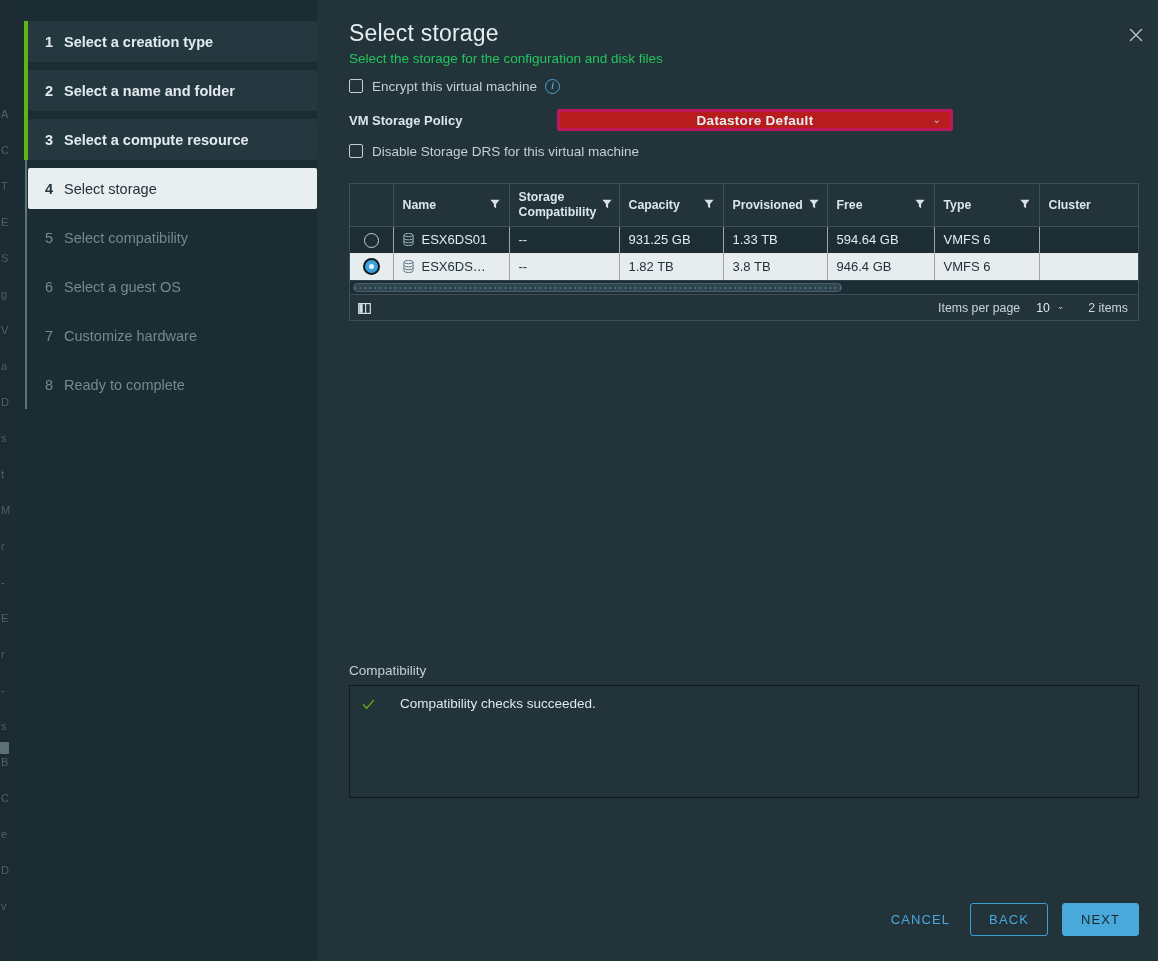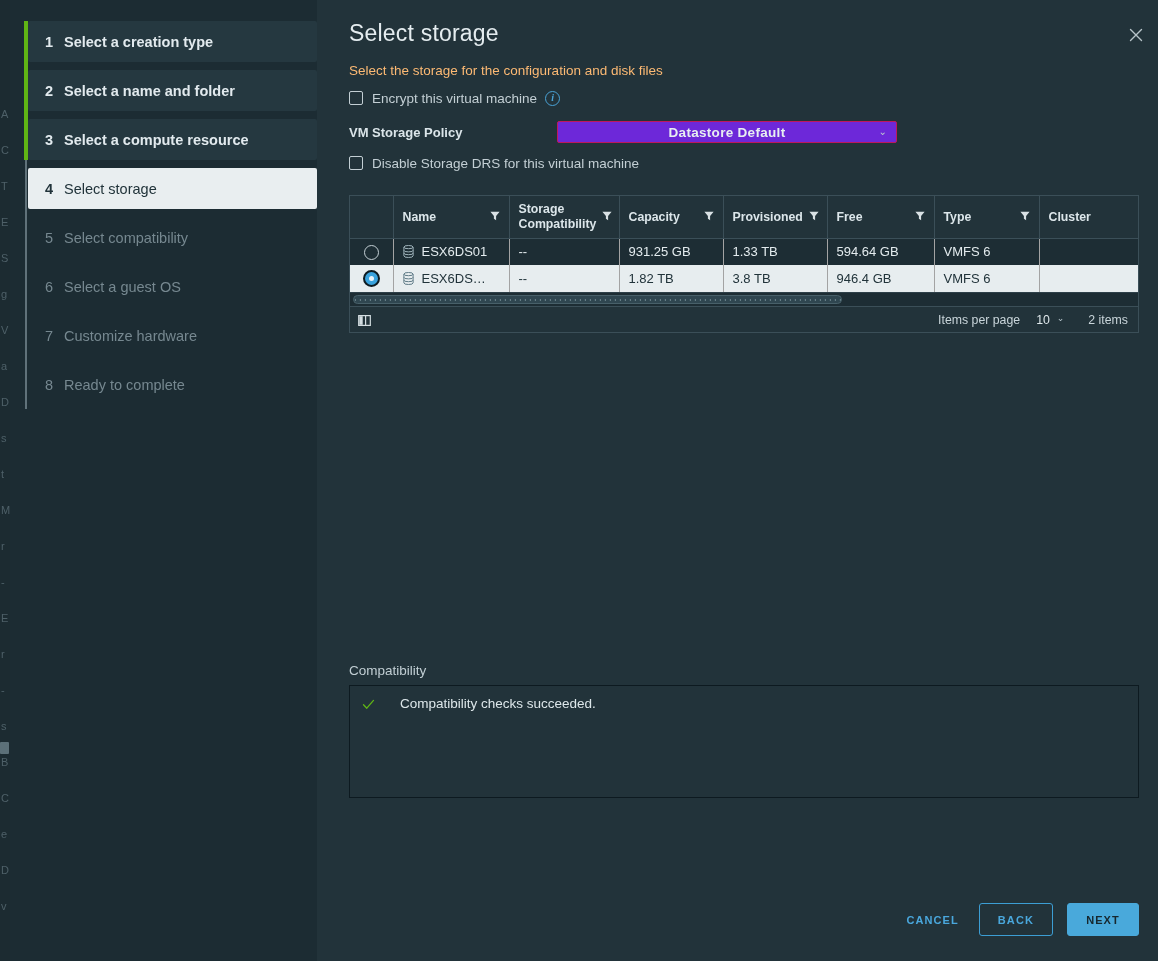--- a/index.html
+++ b/index.html
@@ -128,23 +128,23 @@
   }
 
   #page-title {
     color: #e4ecef;
     font-size: 23px;
     font-weight: 400;
     padding-top: 20px;
     letter-spacing: .2px;
   }
   #page-subtitle {
-    color: #fdba74;
+    color: #22c55e;
     font-size: 13.5px;
-    margin-top: 16px;
+    margin-top: 4px;
   }
 
   
   .cb-row {
     display: flex;
     align-items: center;
     margin-top: 11px;
     height: 18px;
   }
   .cb {
@@ -185,25 +185,25 @@
     height: 22px;
   }
   #policy-label {
     color: #dbe5e9;
     font-size: 13px;
     font-weight: 700;
     width: 208px;
     flex: 0 0 208px;
   }
   #policy-select {
-    width: 340px;
+    width: 396px;
     height: 22px;
-    border: 1px solid #be185d;
+    border: 3px solid #be185d;
     border-radius: 2px;
-    background: #6d28d9;
+    background: #b91c1c;
     display: flex;
     align-items: center;
     justify-content: center;
     position: relative;
     cursor: pointer;
   }
   #policy-value {
     color: #e7eef1;
     font-size: 13.5px;
     font-weight: 700;
@@ -386,22 +386,22 @@
   #footer-actions {
     position: absolute;
     right: 28px; bottom: 25px;
     display: flex;
     align-items: center;
     gap: 14px;
   }
   .btn {
     height: 33px;
     border-radius: 3px;
-    font-size: 11px;
-    font-weight: 700;
+    font-size: 13px;
+    font-weight: 400;
     letter-spacing: 1.1px;
     display: inline-flex;
     align-items: center;
     justify-content: center;
     cursor: pointer;
     padding: 0 18px;
   }
   #btn-cancel {
     background: transparent;
     border: none;

